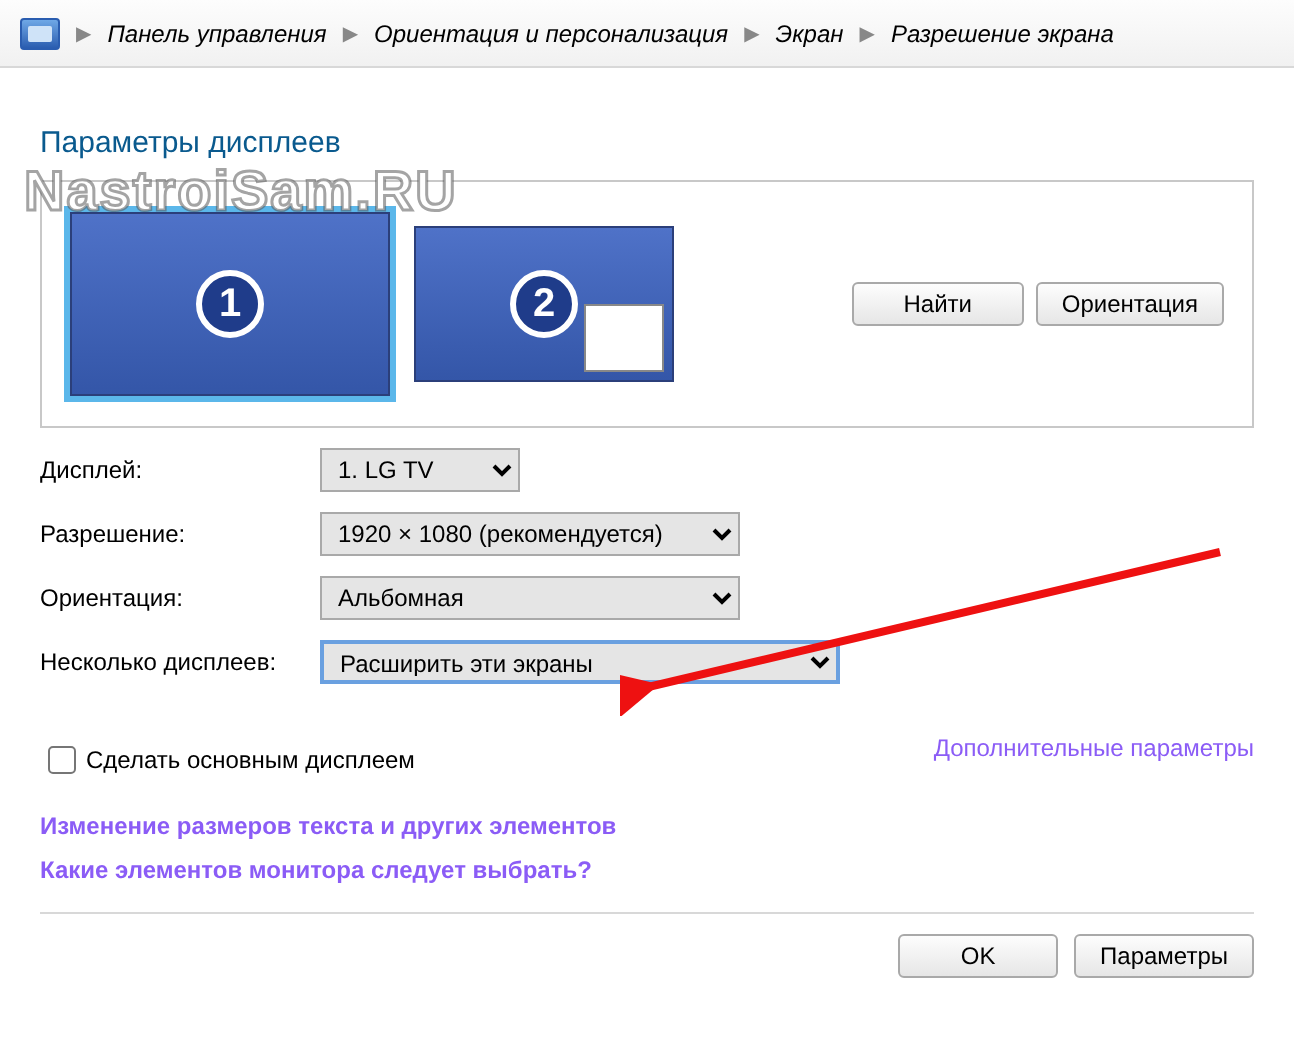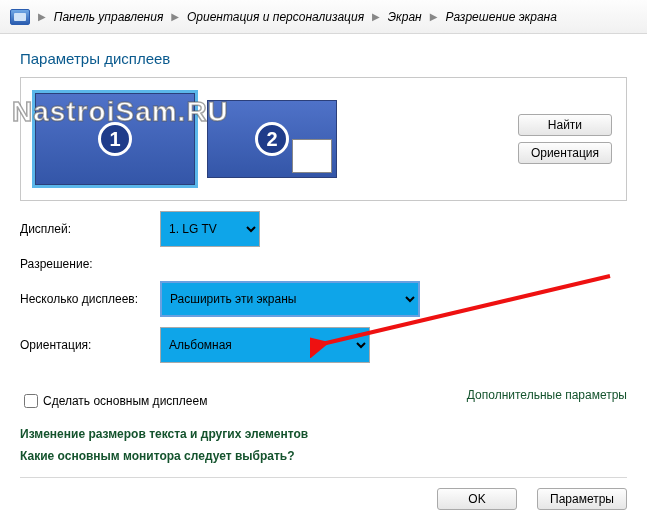--- a/index.html
+++ b/index.html
@@ -29,23 +29,23 @@
     border: 1px solid #2a5db0;
     border-radius: 2px;
     position: relative;
   }
   .bc-icon::after{
     content:"";position:absolute;inset:3px;background:#cfe3f8;border-radius:1px;
   }
   .bc-sep { color:#888; font-size:10px; margin:0 2px; }
   .bc-item { color:#000; white-space:nowrap;font-style:italic; }
   .content { padding: 14px 20px 0 20px; }
-  .heading { color:#0a5a8e; font-size:15px; margin:2px 0 10px 0; font-weight:400;}
+  .heading { color:#0a5a8e; font-size:15px; margin:15px 0 10px 0; font-weight:400;}
   .watermark {
-    position:absolute; top:96px; left:12px;
+    position:absolute; top:80px; left:12px;
     font-size:28px; font-weight:700; color:#fff;
     -webkit-text-stroke: 1.5px rgba(90,90,90,0.55);
     letter-spacing:1px; pointer-events:none; z-index:50;
   }
   .preview-box {
     border:1px solid #c8c8c8;
     padding:12px 14px;
     display:flex;
     align-items:center;
     gap:24px;
@@ -71,47 +71,47 @@
   .mon-grid {
     position:absolute; right:4px; bottom:4px;
     width:40px;height:34px;
     background:
       linear-gradient(#fff,#fff),
       repeating-linear-gradient(0deg,#bbb 0 1px,transparent 1px 7px),
       repeating-linear-gradient(90deg,#bbb 0 1px,transparent 1px 7px);
     background-blend-mode:normal;
     border:1px solid #888;
   }
-  .side-buttons { margin-left:auto; display:flex; flex-direction:column; gap:6px; }
+  .side-buttons { margin-left:auto; display:flex; flex-direction:row; gap:6px;align-items:center; }
   .btn {
     min-width:86px; padding:3px 12px;
     background:linear-gradient(#fdfdfd,#e6e6e6);
     border:1px solid #a9a9a9; border-radius:3px;
     font-family:inherit; font-size:12px; cursor:pointer;
   }
   .form-rows { }
   .row { display:flex; align-items:center; margin:10px 0; gap:10px;}
   .row label { width:130px; }
   select, .fake-select {
     font-family:inherit; font-size:12px;
-    border:1px solid #a9a9a9; background:#0ea5e9;
-    padding:2px 4px; height:36px;
+    border:1px solid #a9a9a9; background:#e5e5e5;
+    padding:2px 4px; height:22px;
   }
   .sel-display { width:100px; }
   .sel-res { width:210px; }
   .sel-orient { width:210px; }
   .sel-multi { width:260px; border:2px solid #6aa0e0 !important; }
   .chk-row { display:flex; align-items:center; gap:2px; margin:18px 0 6px 0;}
   input[type=checkbox]{ width:14px;height:14px; }
-  .link { color:#14532d; cursor:pointer; }
+  .link { color:#8b5cf6; cursor:pointer; }
   .adv-row { display:flex; justify-content:space-between; align-items:center;}
   .links-block { margin-top:10px; }
   .links-block div { margin:8px 0;font-weight:bold; }
   .hr { border:none; border-top:1px solid #d8d8d8; margin:14px 0 10px 0;}
-  .footer { display:flex; gap:20px; justify-content:flex-end; padding:0 20px 12px 0;}
+  .footer { display:flex; gap:8px; justify-content:flex-end; padding:0 20px 12px 0;}
   .footer .btn { min-width:80px; }
   
   .arrow {
     position:absolute;
     pointer-events:none;
     z-index:40;
   }
 </style>
 </head>
 <body>
@@ -149,46 +149,49 @@
 
   <div class="form-rows">
     <div class="row">
       <label>Дисплей:</label>
       <select class="sel-display">
         <option>1. LG TV</option>
       </select>
     </div>
     <div class="row">
       <label>Разрешение:</label>
+      <select class="sel-res">
+        <option>1920 × 1080 (рекомендуется)</option>
+      </select>
+    </div>
+    <div class="row">
+      <label>Ориентация:</label>
+      <select class="sel-orient">
+        <option>Альбомная</option>
+      </select>
     </div>
     <div class="row">
       <label>Несколько дисплеев:</label>
       <select class="sel-multi">
         <option>Расширить эти экраны</option>
-      </select>
-    </div>
-    <div class="row">
-      <label>Ориентация:</label>
-      <select class="sel-orient">
-        <option>Альбомная</option>
       </select>
     </div>
   </div>
 
   <div class="adv-row">
     <div class="chk-row">
       <input type="checkbox" style="">
       <span>Сделать основным дисплеем</span>
     </div>
     <span class="link">Дополнительные параметры</span>
   </div>
 
   <div class="links-block">
     <div><span class="link">Изменение размеров текста и других элементов</span></div>
-    <div><span class="link">Какие основным монитора следует выбрать?</span></div>
+    <div><span class="link">Какие элементов монитора следует выбрать?</span></div>
   </div>
 
   <hr class="hr">
 </div>
 
 <div class="footer">
   <button class="btn">OK</button>
   <button class="btn">Параметры</button>
 </div>
 

